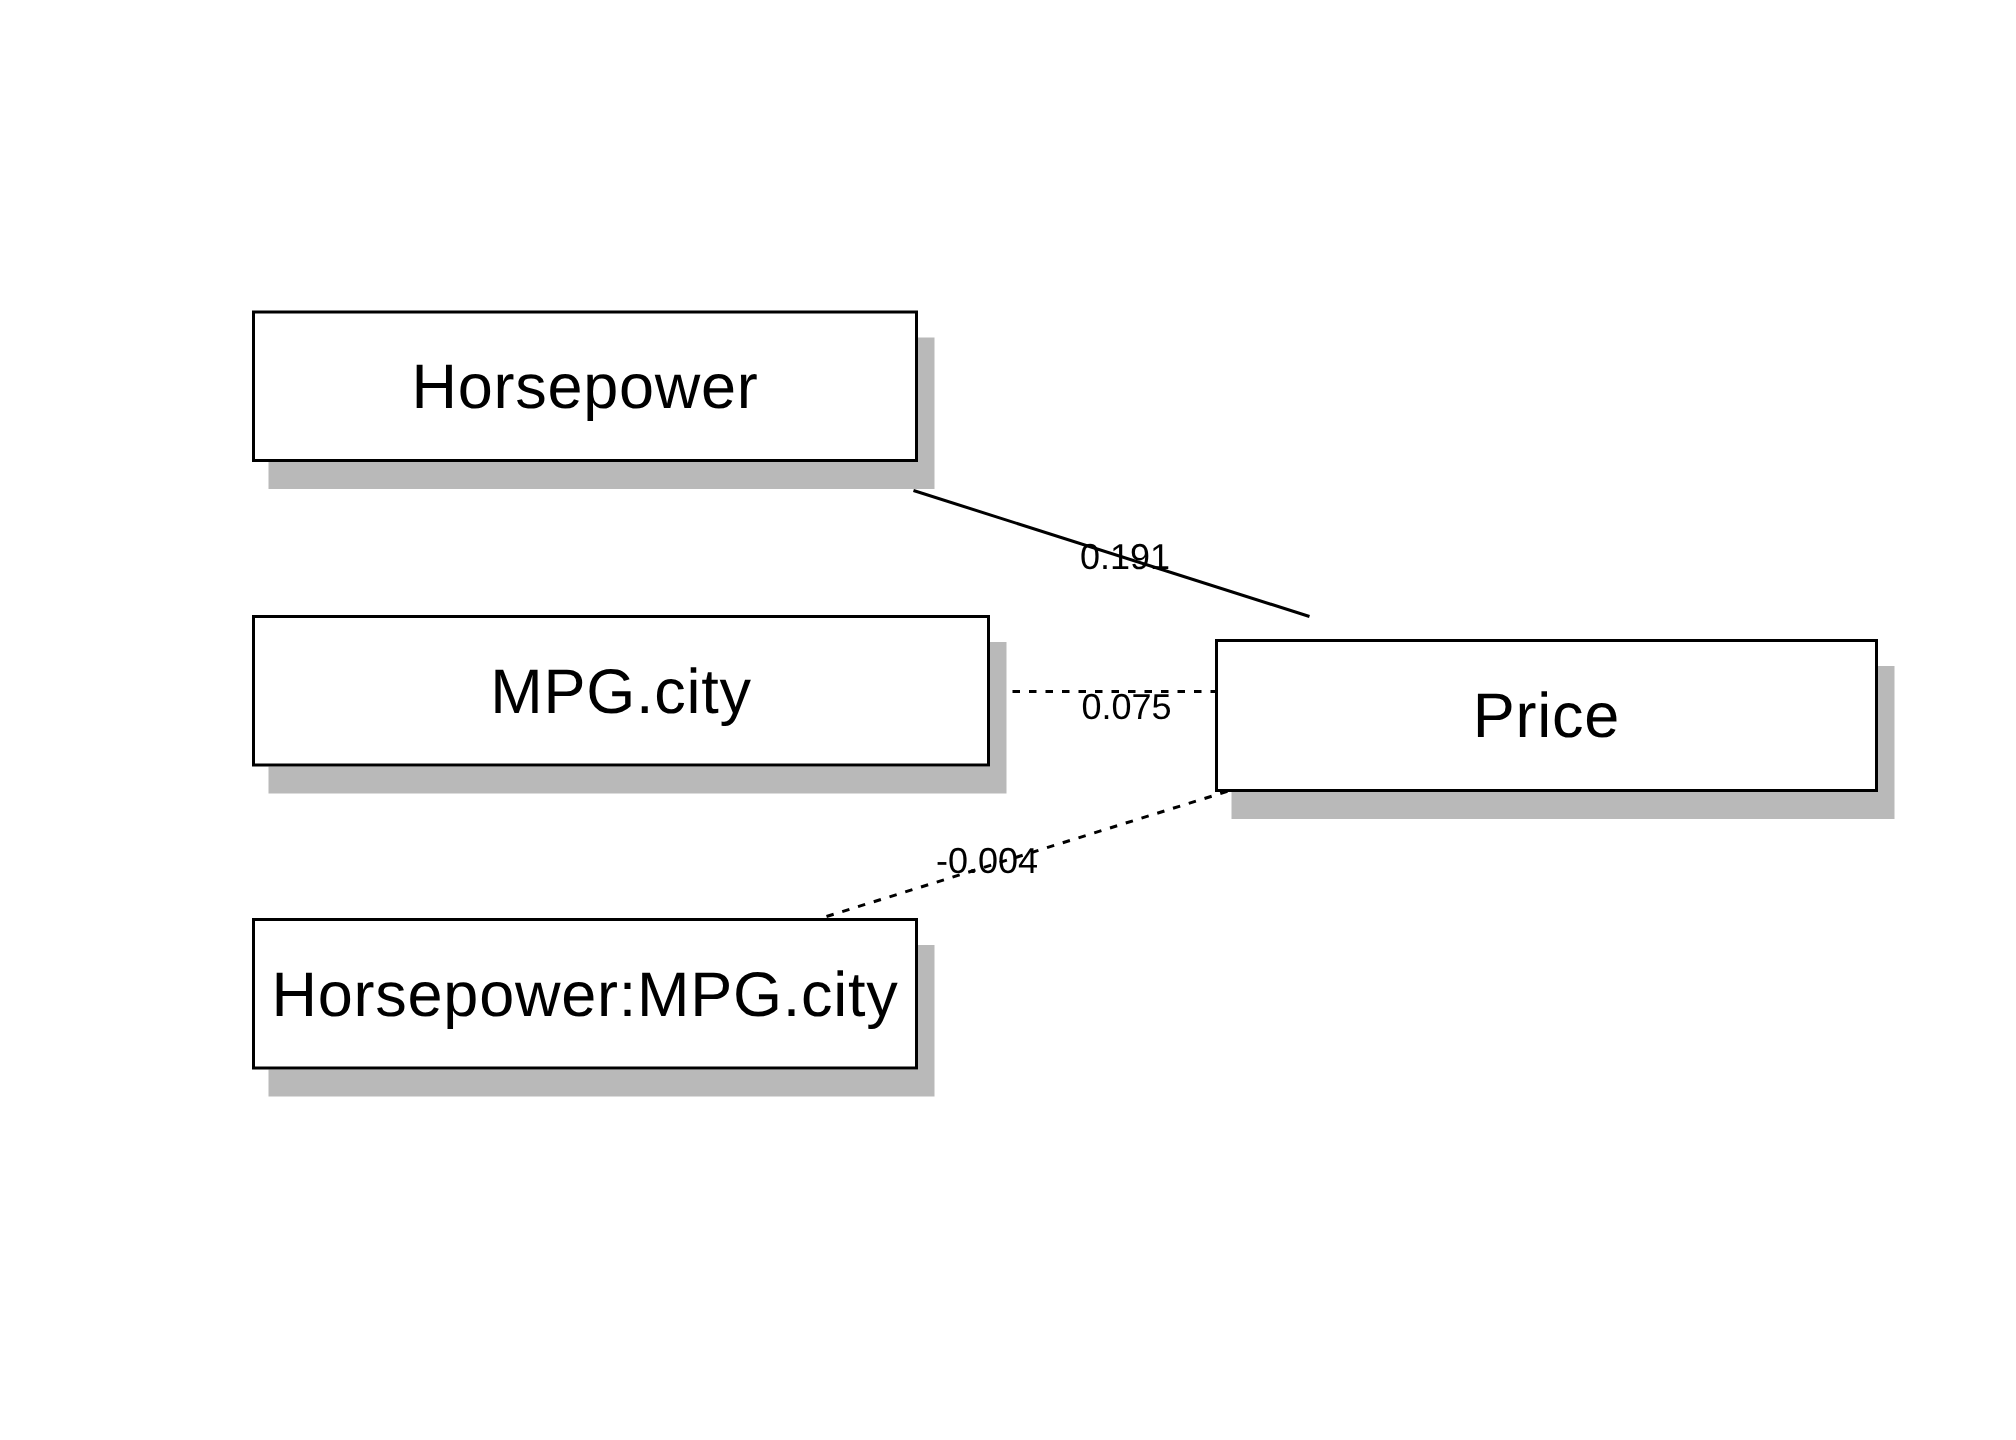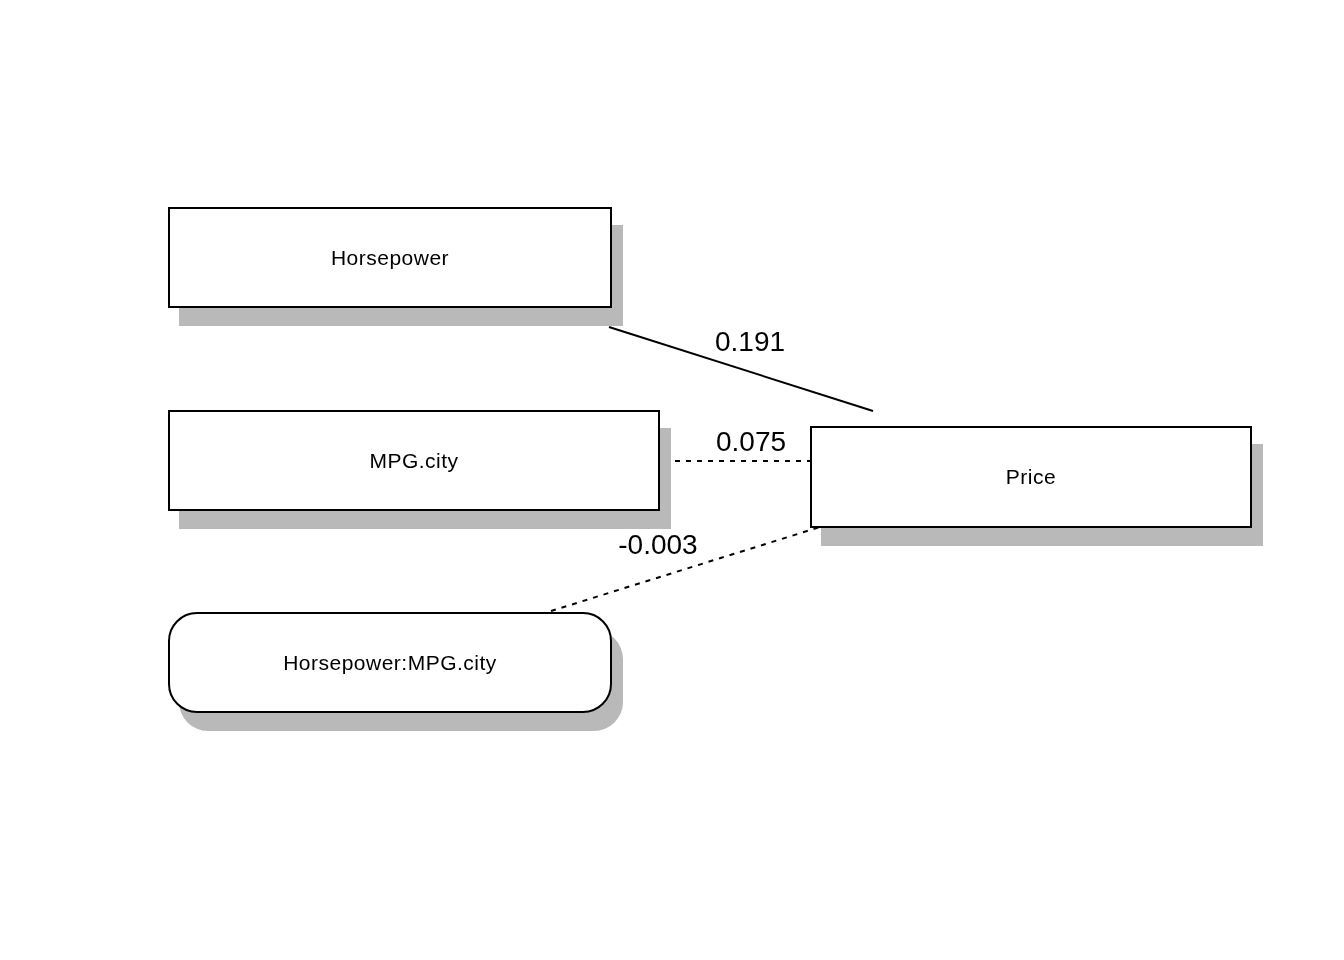--- a/index.html
+++ b/index.html
@@ -32,36 +32,37 @@
   .node {
     position: absolute;
     background: var(--box-fill);
     border: 2px solid var(--box-border);
     box-shadow: 11px 18px 0 var(--shadow);
     display: flex;
     align-items: center;
     justify-content: center;
   }
   .node-label {
-    font-size: 21px;
+    font-size: 42px;
     color: var(--text);
     white-space: nowrap;
     letter-spacing: 0.5px;
   }
   .edge-label {
     position: absolute;
     transform: translate(-50%, -50%);
-    font-size: 28px;
+    font-size: 24px;
     color: var(--text);
     white-space: nowrap;
     background: transparent;
+    margin-top: 30px;
   }
   .node-horsepower   { left: 168px; top: 207px; width: 444px; height: 101px; }
   .node-mpg-city     { left: 168px; top: 410px; width: 492px; height: 101px; }
-  .node-interaction  { left: 168px; top: 612px; width: 444px; height: 101px; border-radius: 29px; }
+  .node-interaction  { left: 168px; top: 612px; width: 444px; height: 101px; }
   .node-price        { left: 810px; top: 410px; width: 442px; height: 102px; margin-top: 16px; }
   .label-hp-price    { left: 750px; top: 342px; }
   .label-mpg-price   { left: 751px; top: 442px; }
   .label-int-price   { left: 658px; top: 545px; }
 </style>
 </head>
 <body>
 
 <div class="canvas">
 
@@ -82,15 +83,15 @@
   <div class="node node-interaction">
     <span class="node-label">Horsepower:MPG.city</span>
   </div>
 
   <div class="node node-price">
     <span class="node-label">Price</span>
   </div>
 
   <div class="edge-label label-hp-price">0.191</div>
   <div class="edge-label label-mpg-price">0.075</div>
-  <div class="edge-label label-int-price">-0.003</div>
+  <div class="edge-label label-int-price">-0.004</div>
 
 </div>
 
 </body></html>

